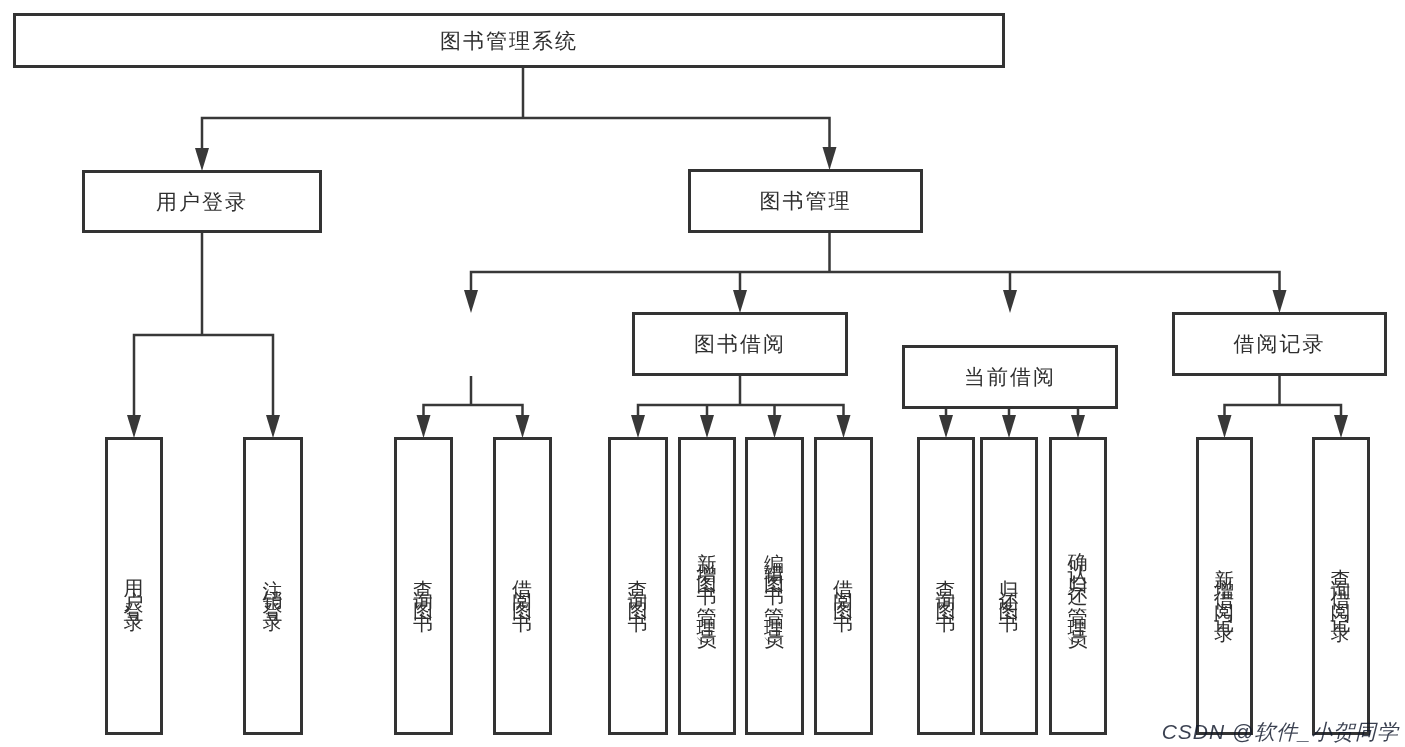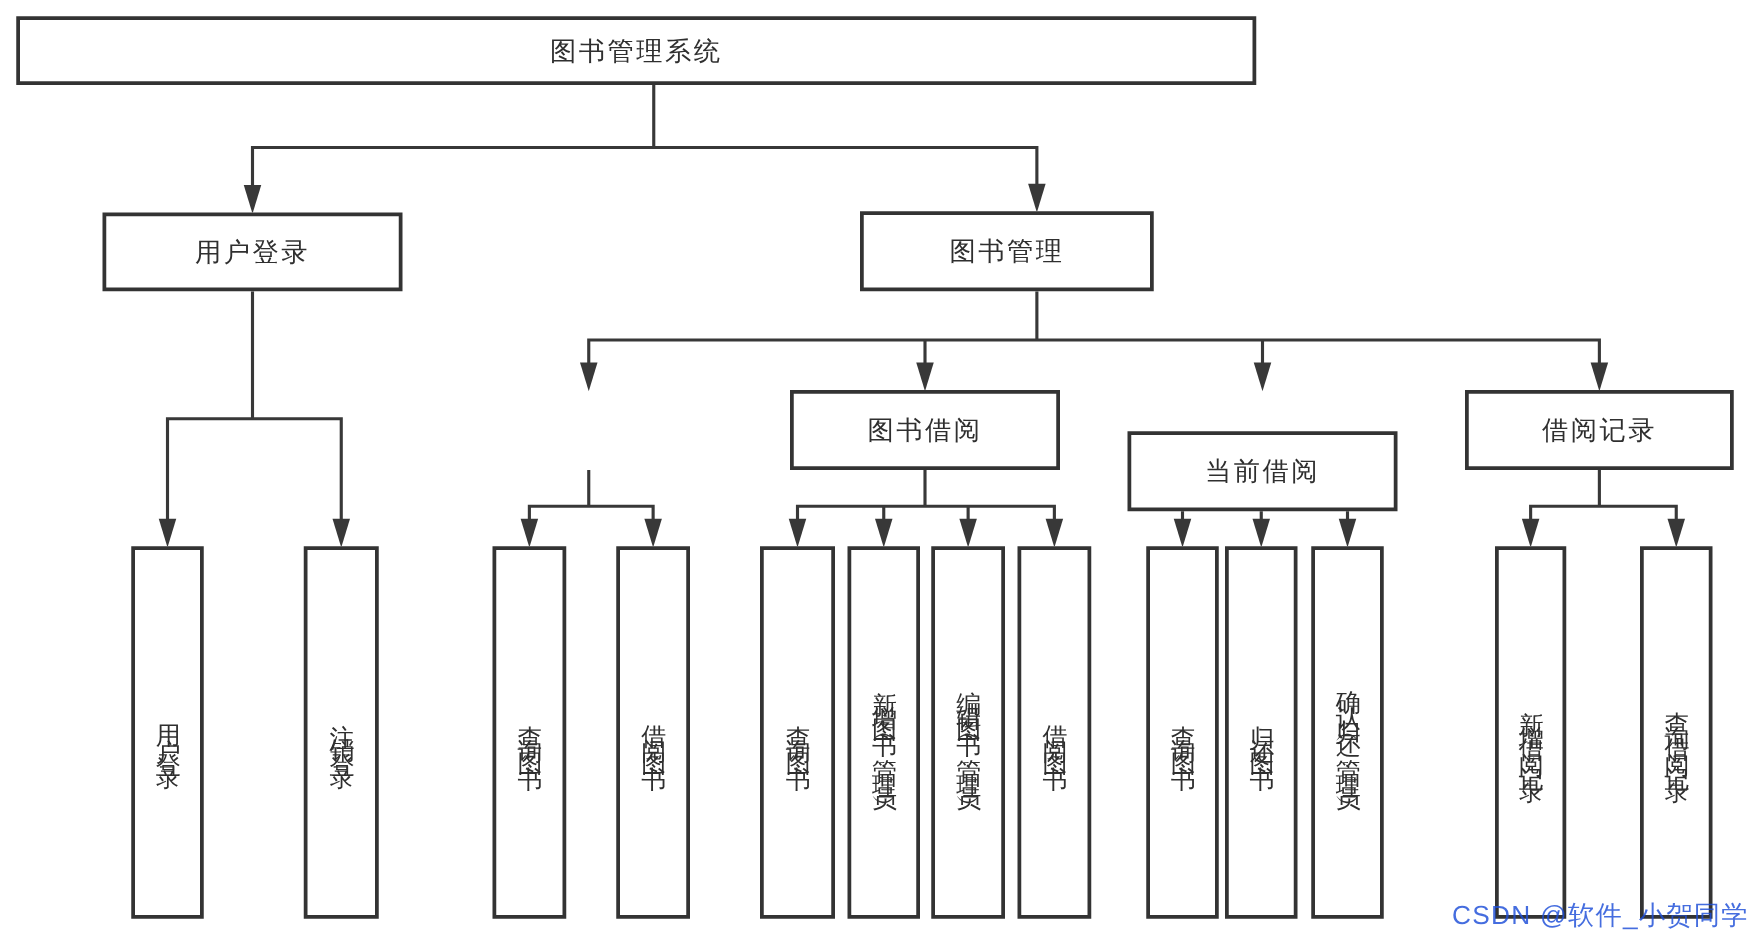--- a/index.html
+++ b/index.html
@@ -43,24 +43,25 @@
     letter-spacing: 11px;
     white-space: normal;
     line-height: 1;
   }
   #watermark {
     position: absolute;
     right: 6px;
     bottom: 1px;
     font-size: 21px;
     letter-spacing: 1px;
-    color: #1d4ed8;
+    color: #0f172a;
     opacity: 0.82;
     z-index: 5;
     pointer-events: none;
+    font-style: italic;
   }
 </style>
 </head>
 <body>
 
 <div id="canvas">
   <svg id="wires" xmlns="http://www.w3.org/2000/svg">
       <g>
         <path d="M523 68 V118 M200.75 118 H830.75 M202 118 V153 M829.5 118 V152" fill="none" stroke="#383838" stroke-width="2.5"></path>
         <polygon points="195,148 209,148 202,171" fill="#383838"></polygon>

